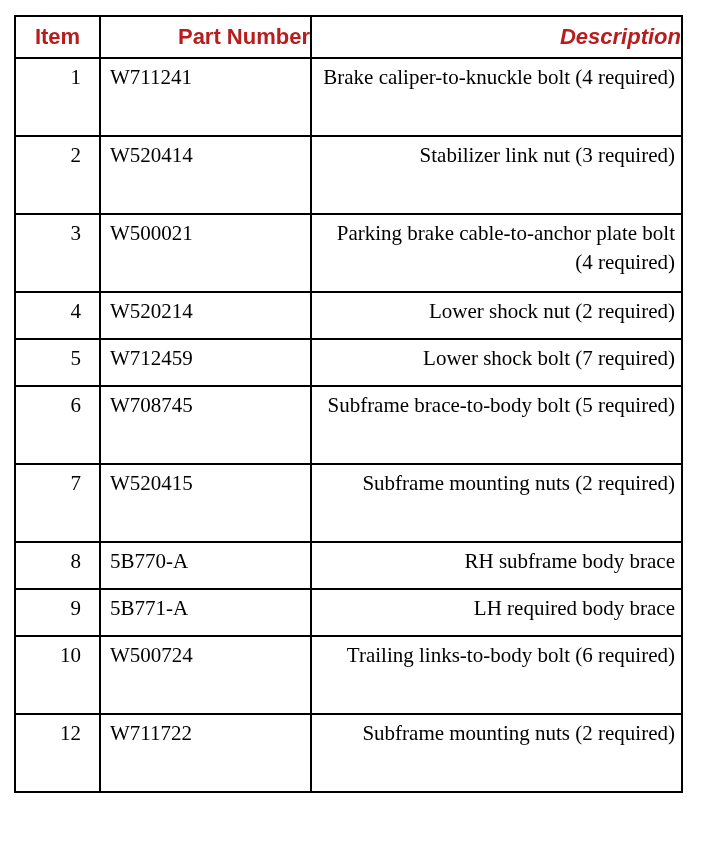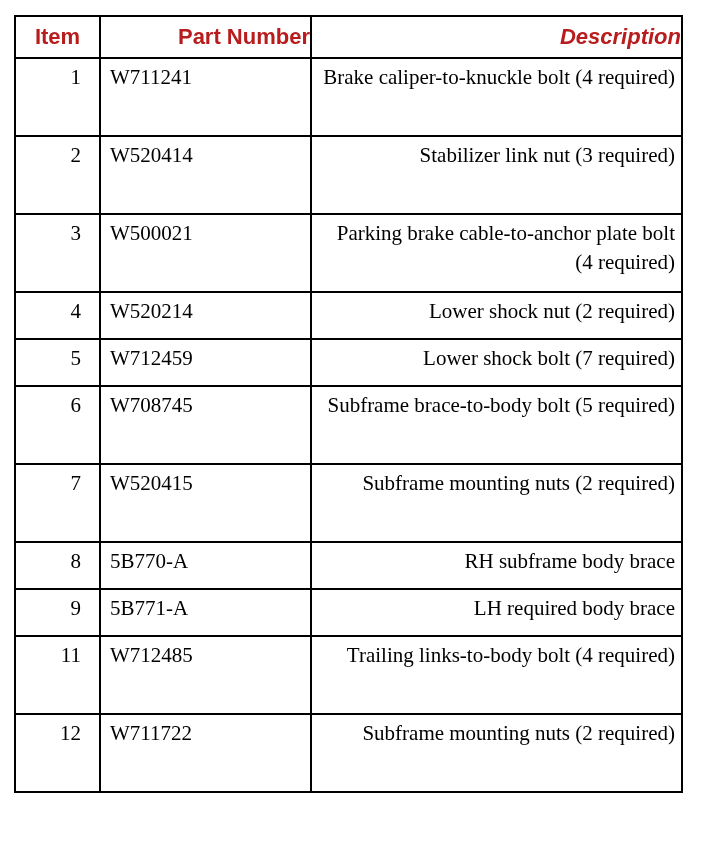--- a/index.html
+++ b/index.html
@@ -145,23 +145,23 @@
           <td class="cell-item">8</td>
           <td class="cell-part">5B770-A</td>
           <td class="cell-desc">RH subframe body brace</td>
         </tr>
         <tr class="lines-1">
           <td class="cell-item">9</td>
           <td class="cell-part">5B771-A</td>
           <td class="cell-desc">LH required body brace</td>
         </tr>
         <tr class="lines-2">
-          <td class="cell-item">11</td>
-          <td class="cell-part">W712485</td>
-          <td class="cell-desc">Trailing links-to-body bolt (4 required)</td>
+          <td class="cell-item">10</td>
+          <td class="cell-part">W500724</td>
+          <td class="cell-desc">Trailing links-to-body bolt (6 required)</td>
         </tr>
         <tr class="lines-2">
           <td class="cell-item">12</td>
           <td class="cell-part">W711722</td>
           <td class="cell-desc">Subframe mounting nuts (2 required)</td>
         </tr>
       </tbody>
   </table>
 
 </div>

